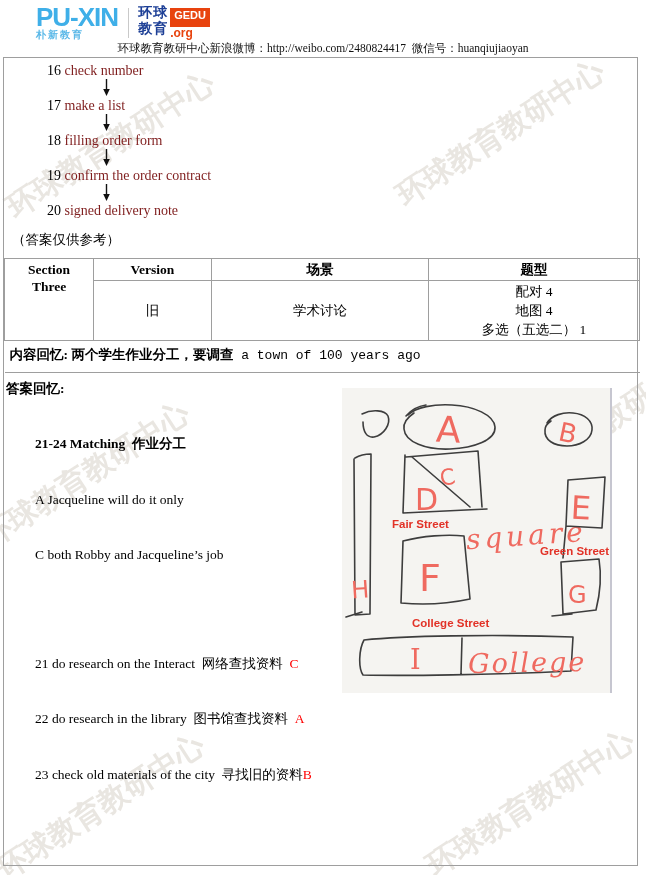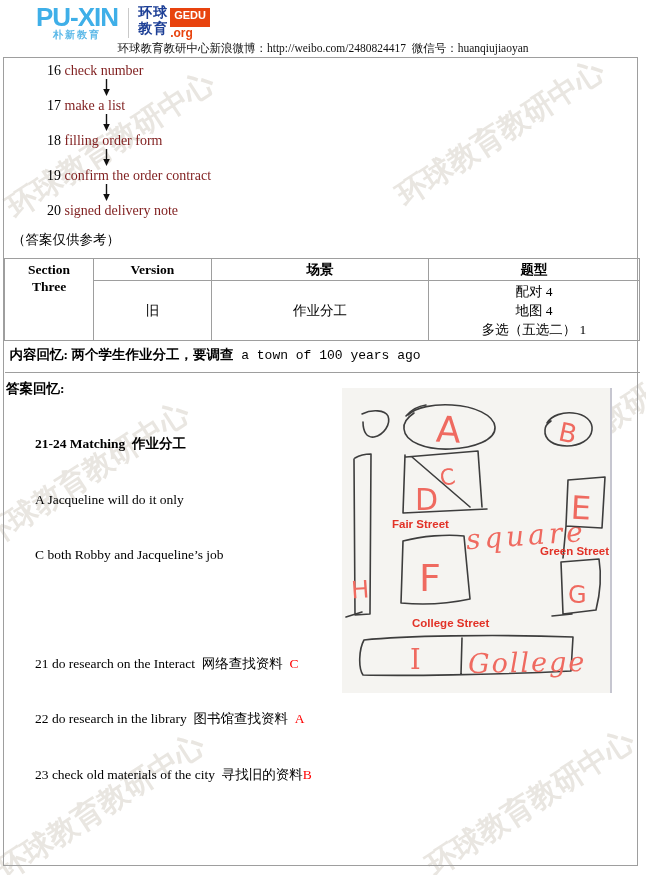--- a/index.html
+++ b/index.html
@@ -4,21 +4,21 @@
 <style>
   html,body{margin:0;padding:0;background:#fff;}
   #page{position:relative;width:646px;height:875px;background:#ffffff;overflow:hidden;
         font-family:"Liberation Serif",serif;color:#000;}
   
   .wm{position:absolute;font:bold 30px "DejaVu Sans",sans-serif;color:#e9e6e1;
       transform:rotate(-33deg);transform-origin:left center;white-space:nowrap;z-index:0;}
   
   #header{position:absolute;top:0;left:0;width:100%;height:57px;z-index:3;}
   .logo-row{display:flex;align-items:flex-start;padding:5px 0 0 36px;}
-  .puxin-block{text-align:center;}
+  .puxin-block{text-align:left;}
   .puxin-main{font:bold 26px "Liberation Sans",sans-serif;color:#3fafe8;letter-spacing:-1px;line-height:24px;}
   .puxin-sub{font:bold 10px "Liberation Sans",sans-serif;color:#5cb9e8;letter-spacing:2px;line-height:11px;}
   .logo-divider{width:1px;height:30px;background:#c9c9c9;margin:3px 9px 0 10px;}
   .gedu-block{display:flex;align-items:flex-start;}
   .gedu-zh{font-weight:bold;font-size:14px;color:#1d3f96;line-height:16px;letter-spacing:1px;
            font-family:"Liberation Serif",serif;}
   .gedu-right{margin-left:2px;}
   .gedu-badge{display:inline-block;background:#e8430e;color:#fff;
               font:bold 11px "Liberation Sans",sans-serif;padding:1px 4px 6px 4px;}
   .gedu-org{font:bold 12px "Liberation Sans",sans-serif;color:#e8430e;line-height:13px;}
@@ -150,21 +150,21 @@
         <td rowspan="2" class="section-cell">
           <div>Section</div>
           <div>Three</div>
         </td>
         <th>Version</th>
         <th>场景</th>
         <th>题型</th>
       </tr>
       <tr class="body-row">
         <td>旧</td>
-        <td>作业分工</td>
+        <td>学术讨论</td>
         <td class="qtypes">
           <div>配对 4</div>
           <div>地图 4</div>
           <div>多选（五选二）  1</div>
         </td>
       </tr>
       <tr>
         <td colspan="4" class="recall-cell">
           <span class="recall-zh">内容回忆:</span><span class="recall-zh"> 两个学生作业分工，要调查</span><span class="recall-en"> a town of 100 years ago</span>
         </td>

